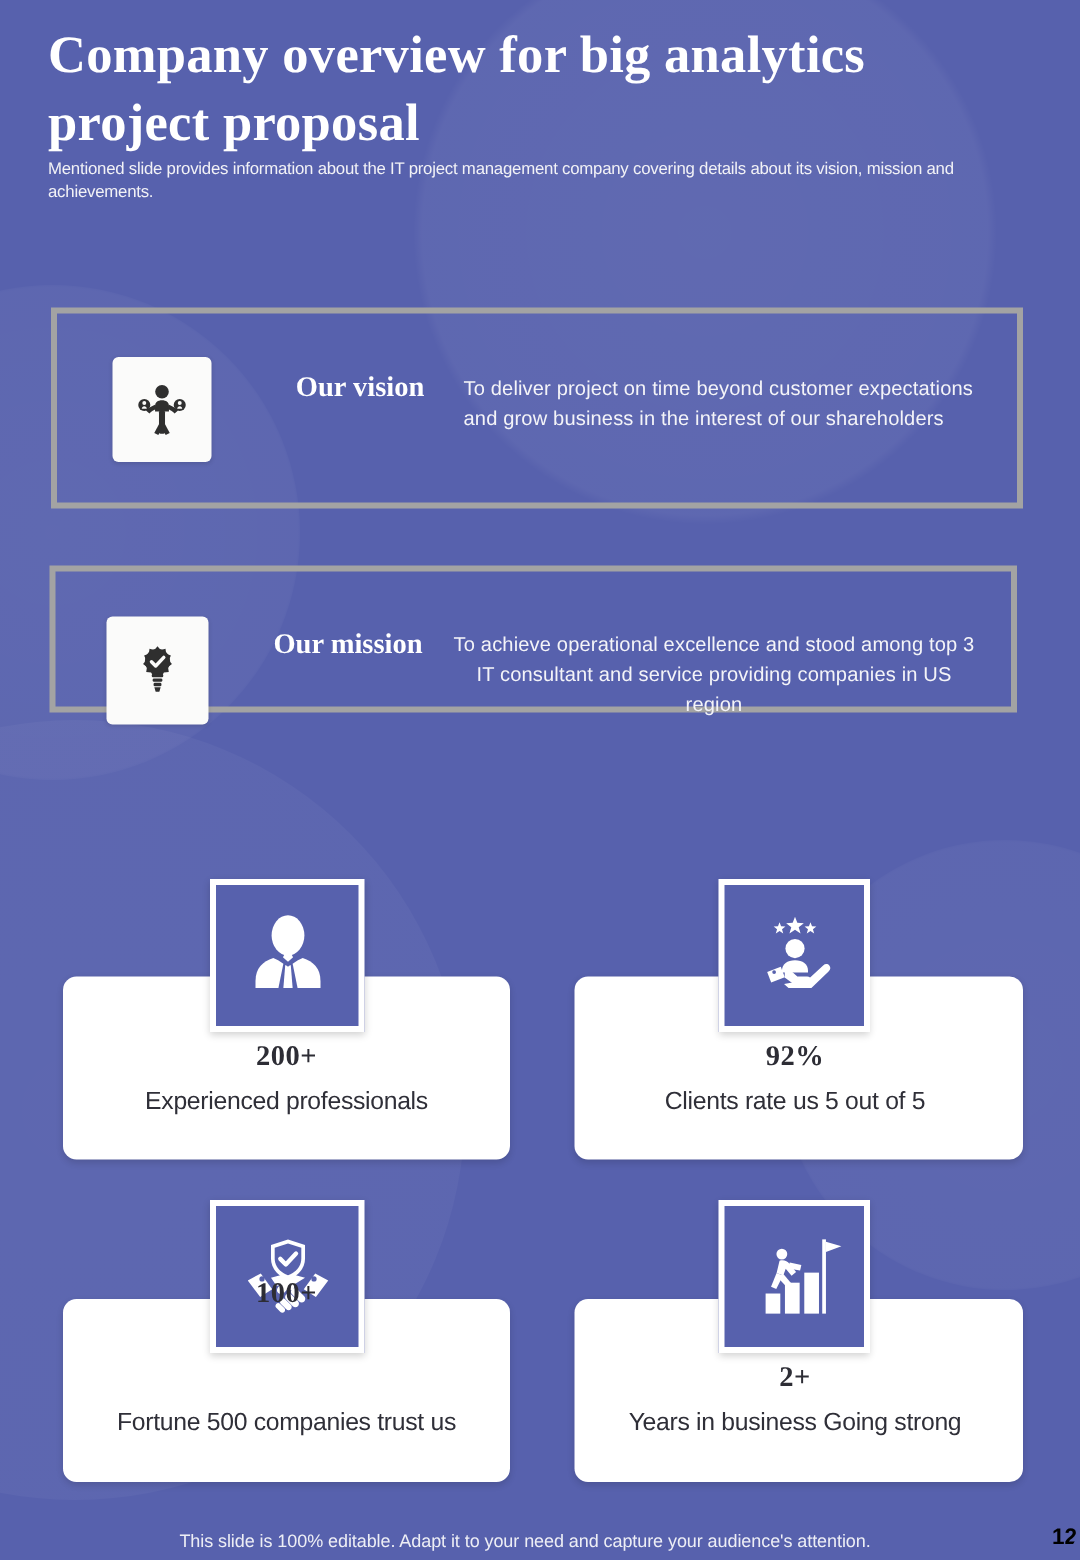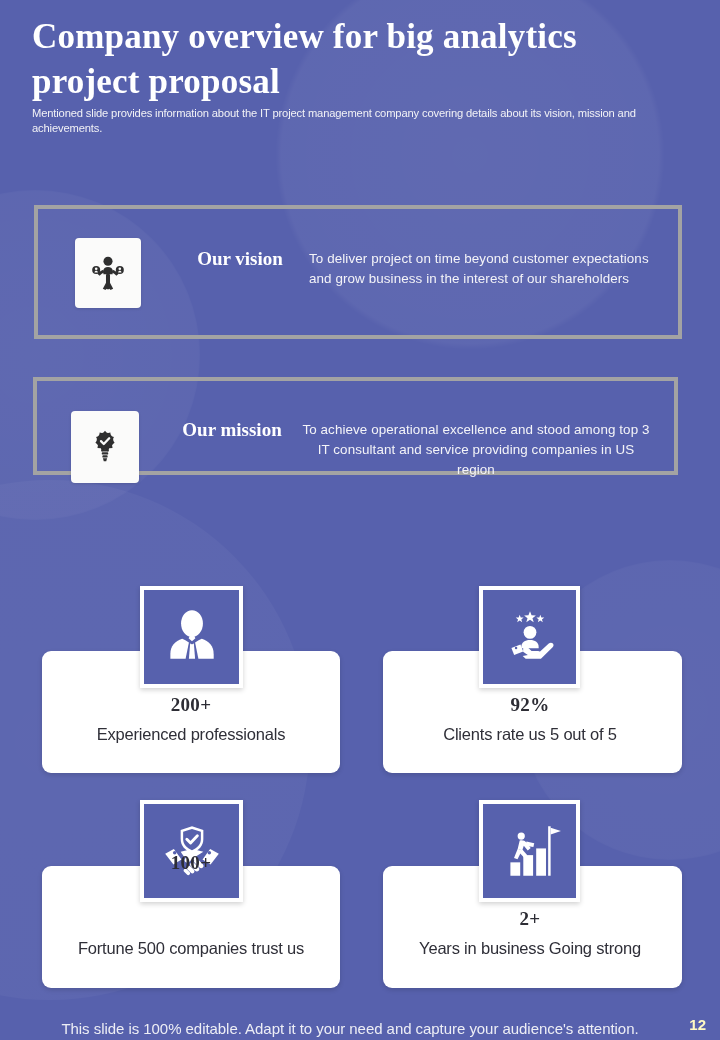--- a/index.html
+++ b/index.html
@@ -105,25 +105,25 @@
     letter-spacing:-.2px;
   }
   .lab-1{left:41px;top:722px;}
   .lab-2{left:380px;top:722px;}
   .lab-3{left:41px;top:936px;}
   .lab-4{left:380px;top:936px;}
 
   
   .footer-note{
     position:absolute;left:0;top:1020px;width:700px;text-align:center;
-    font-size:15px;color:#edeef5;letter-spacing:-.05px;
+    font-size:12px;color:#edeef5;letter-spacing:-.05px;
   }
   .page-num{
-    position:absolute;right:14px;top:1016px;
-    font-weight:bold;font-size:15px;color:#fef9c3;
+    position:absolute;right:2px;top:1016px;
+    font-weight:bold;font-size:15px;color:#000000;
   }
 
   svg{display:block;}
 </style>
 </head>
 <body>
 
 <div class="slide">
 
   <div class="deco deco-1"></div>

